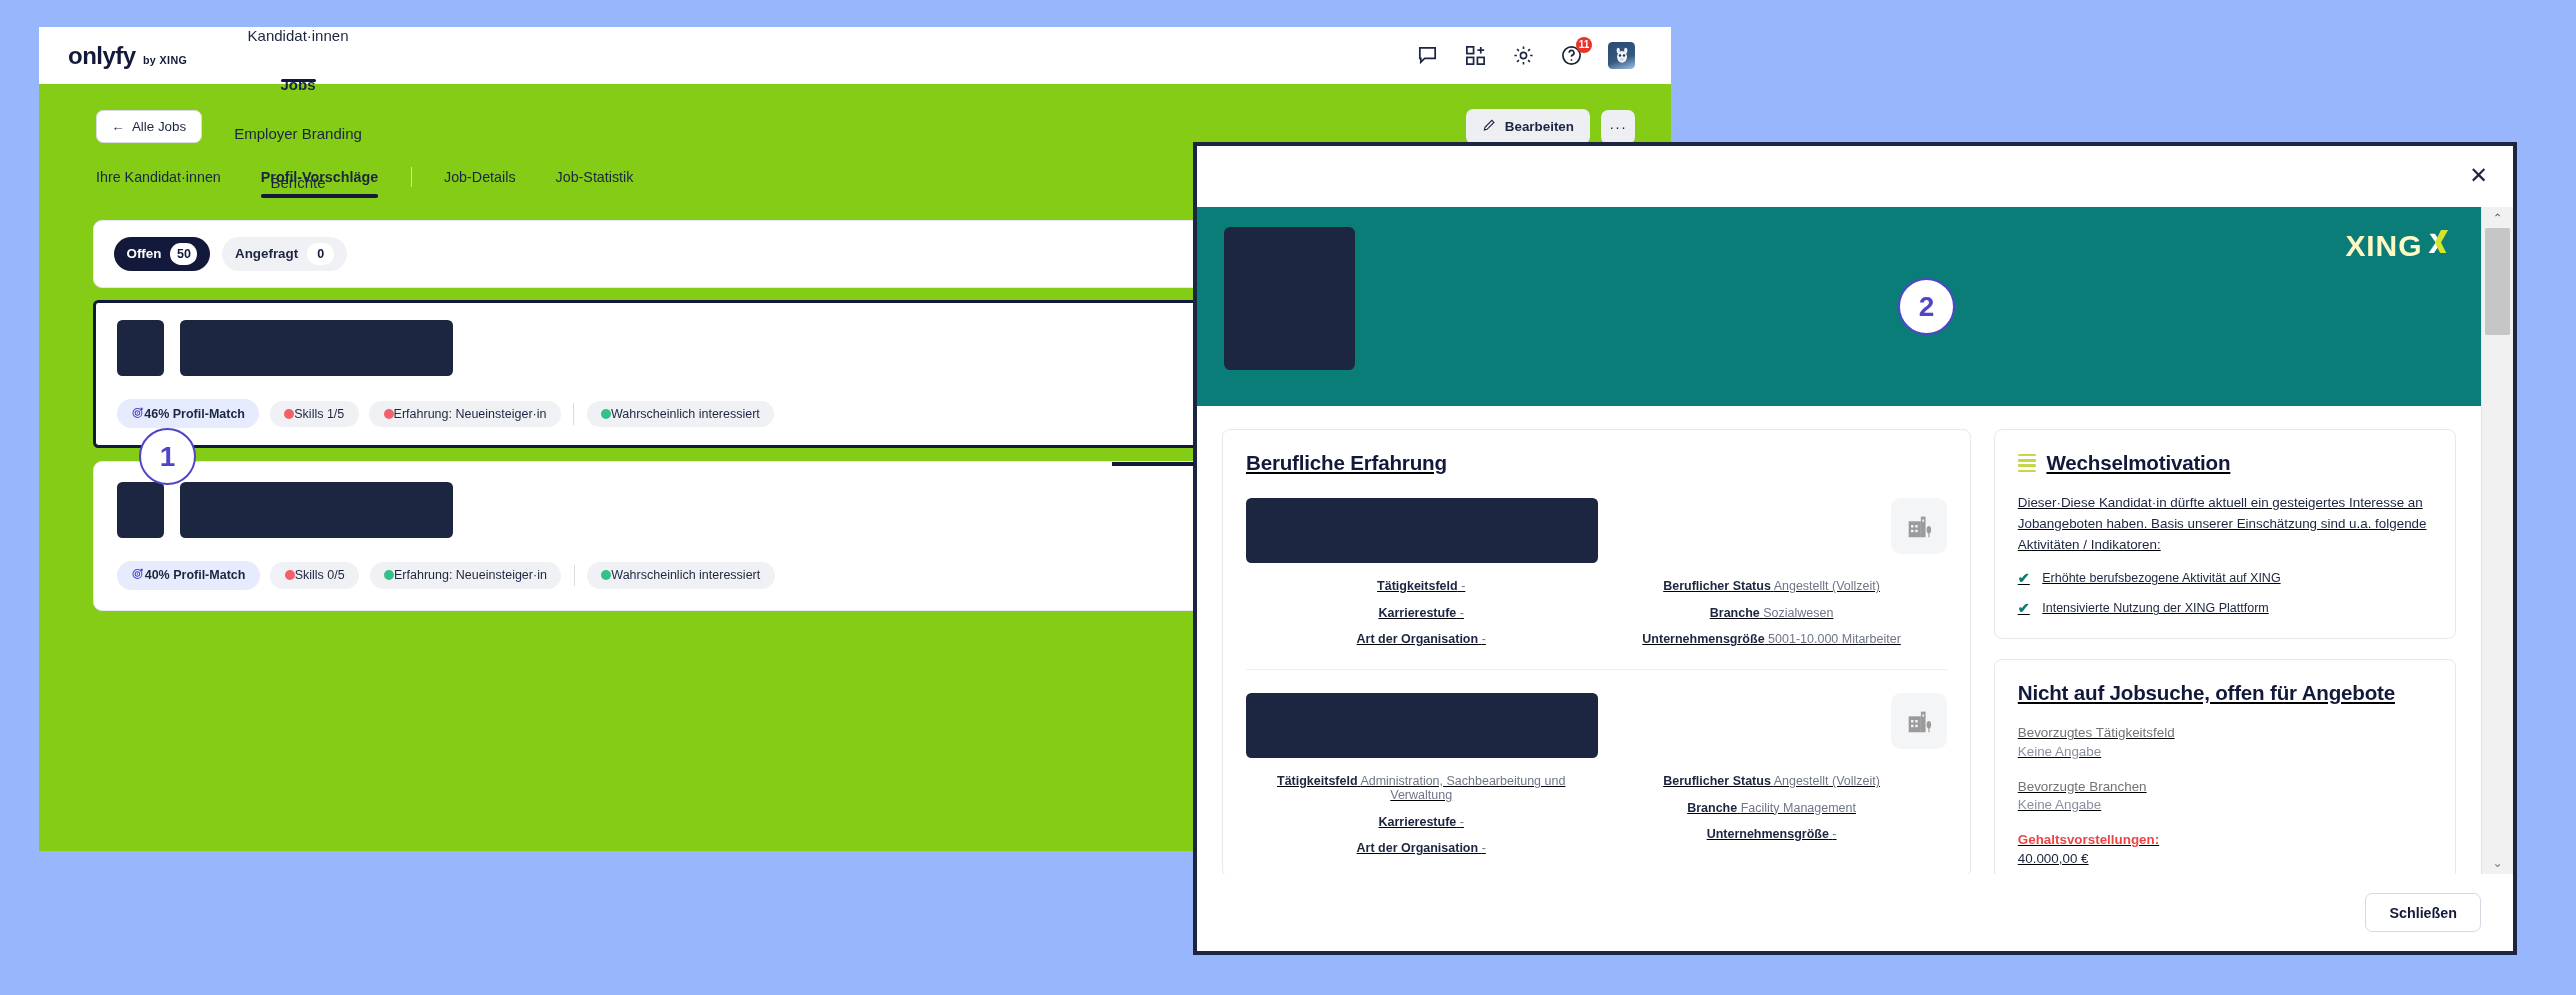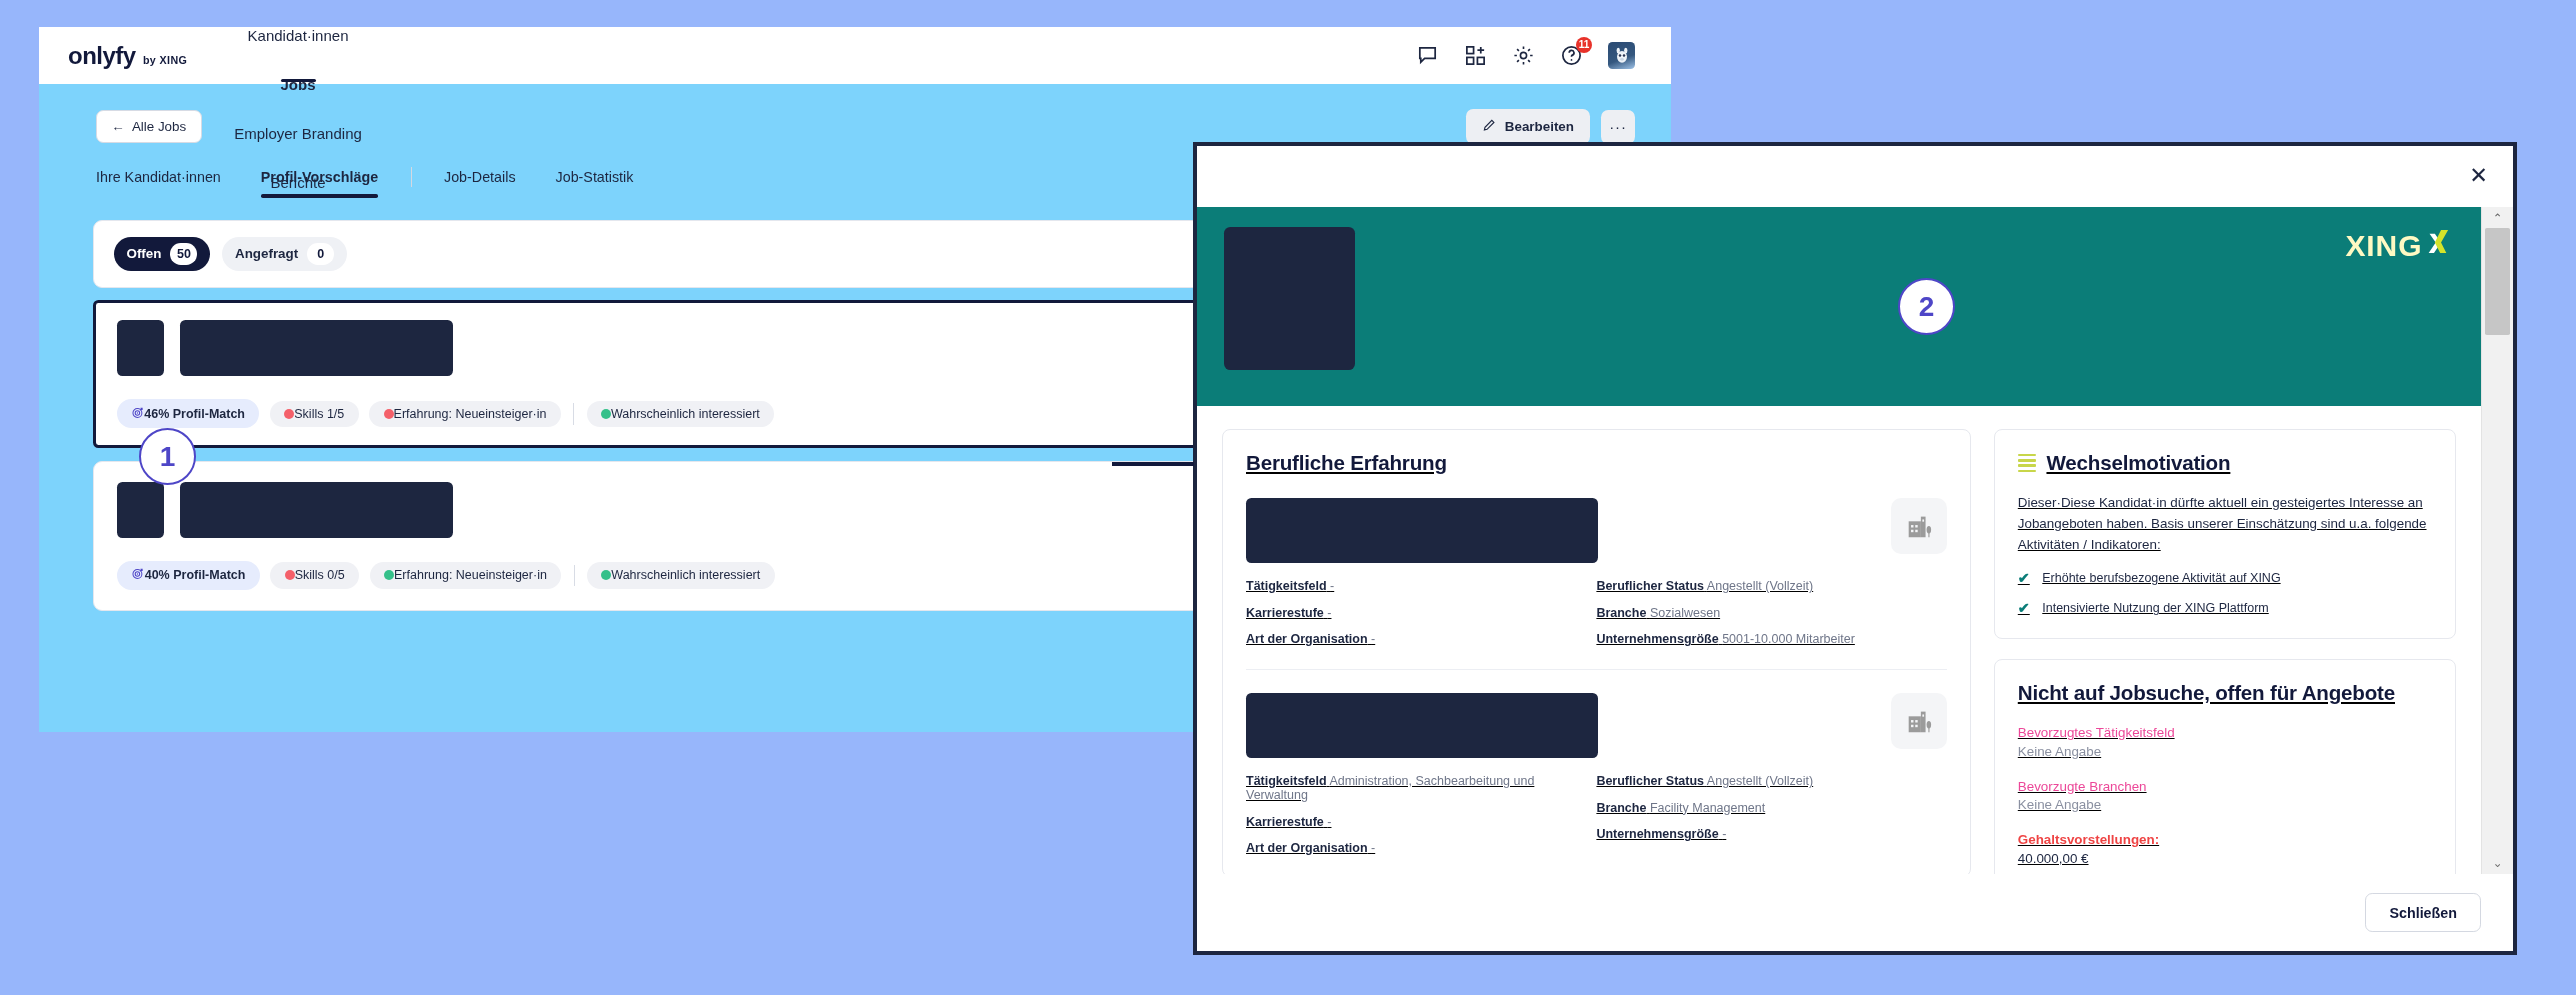--- a/index.html
+++ b/index.html
@@ -7,22 +7,22 @@
     width: 2576px; height: 995px;
     overflow: hidden;
     font-family: "Liberation Sans", sans-serif;
     background: #97b6fb;
   }
   #stage { position: relative; width: 2576px; height: 995px; background: #97b6fb; }
 
   
   .app-window {
     position: absolute; left: 39px; top: 27px;
-    width: 1632px; height: 705px;
-    background: #7dd3fc;
+    width: 1632px; height: 824px;
+    background: #84cc16;
     overflow: hidden;
   }
   .app-topbar {
     height: 57px; background: #ffffff;
     display: flex; align-items: center;
     padding: 0 36px 0 29px;
   }
   .brand { display: flex; align-items: baseline; gap: 7.2px; margin-right: 47px; }
   .brand-name {
     font-size: 24px; font-weight: 700; color: #12193b;
@@ -200,31 +200,31 @@
   .exp-item { padding-top: 23px; position: relative; }
   .exp-item + .exp-item { border-top: 0.9px solid #eceef3; margin-top: 23px; }
   .exp-head { display: flex; align-items: flex-start; }
   .exp-redact { width: 352px; height: 65px; border-radius: 5.4px; }
   .org-icon {
     margin-left: auto; width: 56px; height: 56px; border-radius: 10px;
     background: #f4f5f7; display: flex; align-items: center; justify-content: center;
   }
   .exp-meta { display: flex; gap: 0; margin-top: 16px; }
   .meta-col { flex: 1; display: flex; flex-direction: column; gap: 12.5px; }
-  .meta-line { font-size: 12.5px; color: #6f7689; }
+  .meta-line { font-size: 12.5px; color: #6f7689; text-align: center; }
   .meta-line b { color: #1d2640; font-weight: 700; }
 
   .motiv-text { font-size: 13.4px; color: #1d2640; line-height: 1.55; margin-top: 18px; }
   .motiv-list { margin-top: 16px; display: flex; flex-direction: column; gap: 14.3px; }
   .motiv-row { display: flex; gap: 12.5px; align-items: flex-start; }
   .check { color: #0b7d78; font-size: 14.3px; font-weight: 700; line-height: 1.1; flex: none; }
   .motiv-row span:last-child { font-size: 12.5px; color: #1d2640; }
 
   .field-group { margin-top: 20px; }
-  .field-label { font-size: 13.4px; color: #ec4899; }
+  .field-label { font-size: 13.4px; color: #737373; }
   .field-value { font-size: 13.4px; color: #8a90a1; margin-top: 3.6px; }
   .field-label.strong { color: #ef4444; font-weight: 700; }
   .field-value.strong { color: #1d2640; }
 
   
   .modal-scrollbar {
     width: 32px; background: #f1f1f1; border-left: 0.9px solid #e3e3e3;
     display: flex; flex-direction: column; align-items: center;
     justify-content: space-between; padding: 5.4px 0; flex: none; cursor: pointer;
   }

